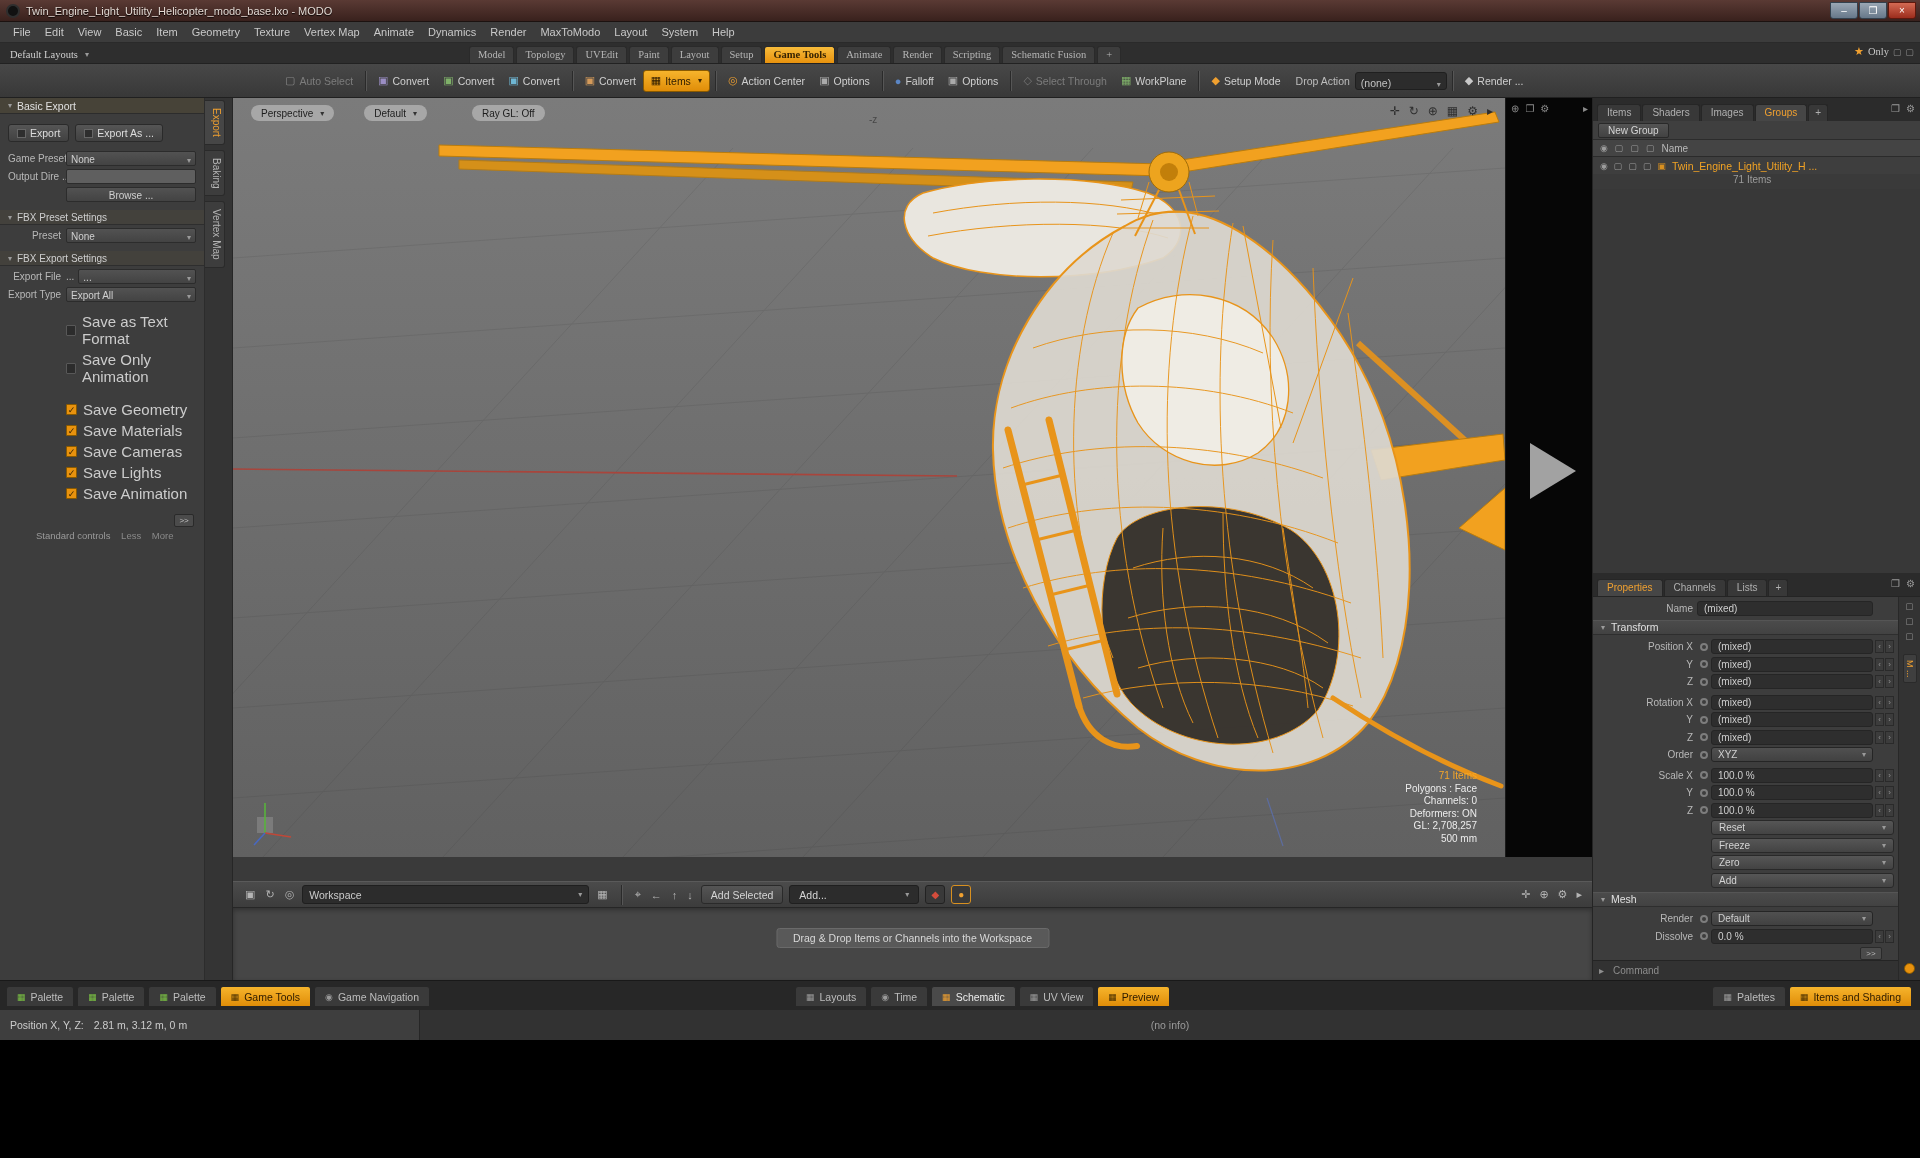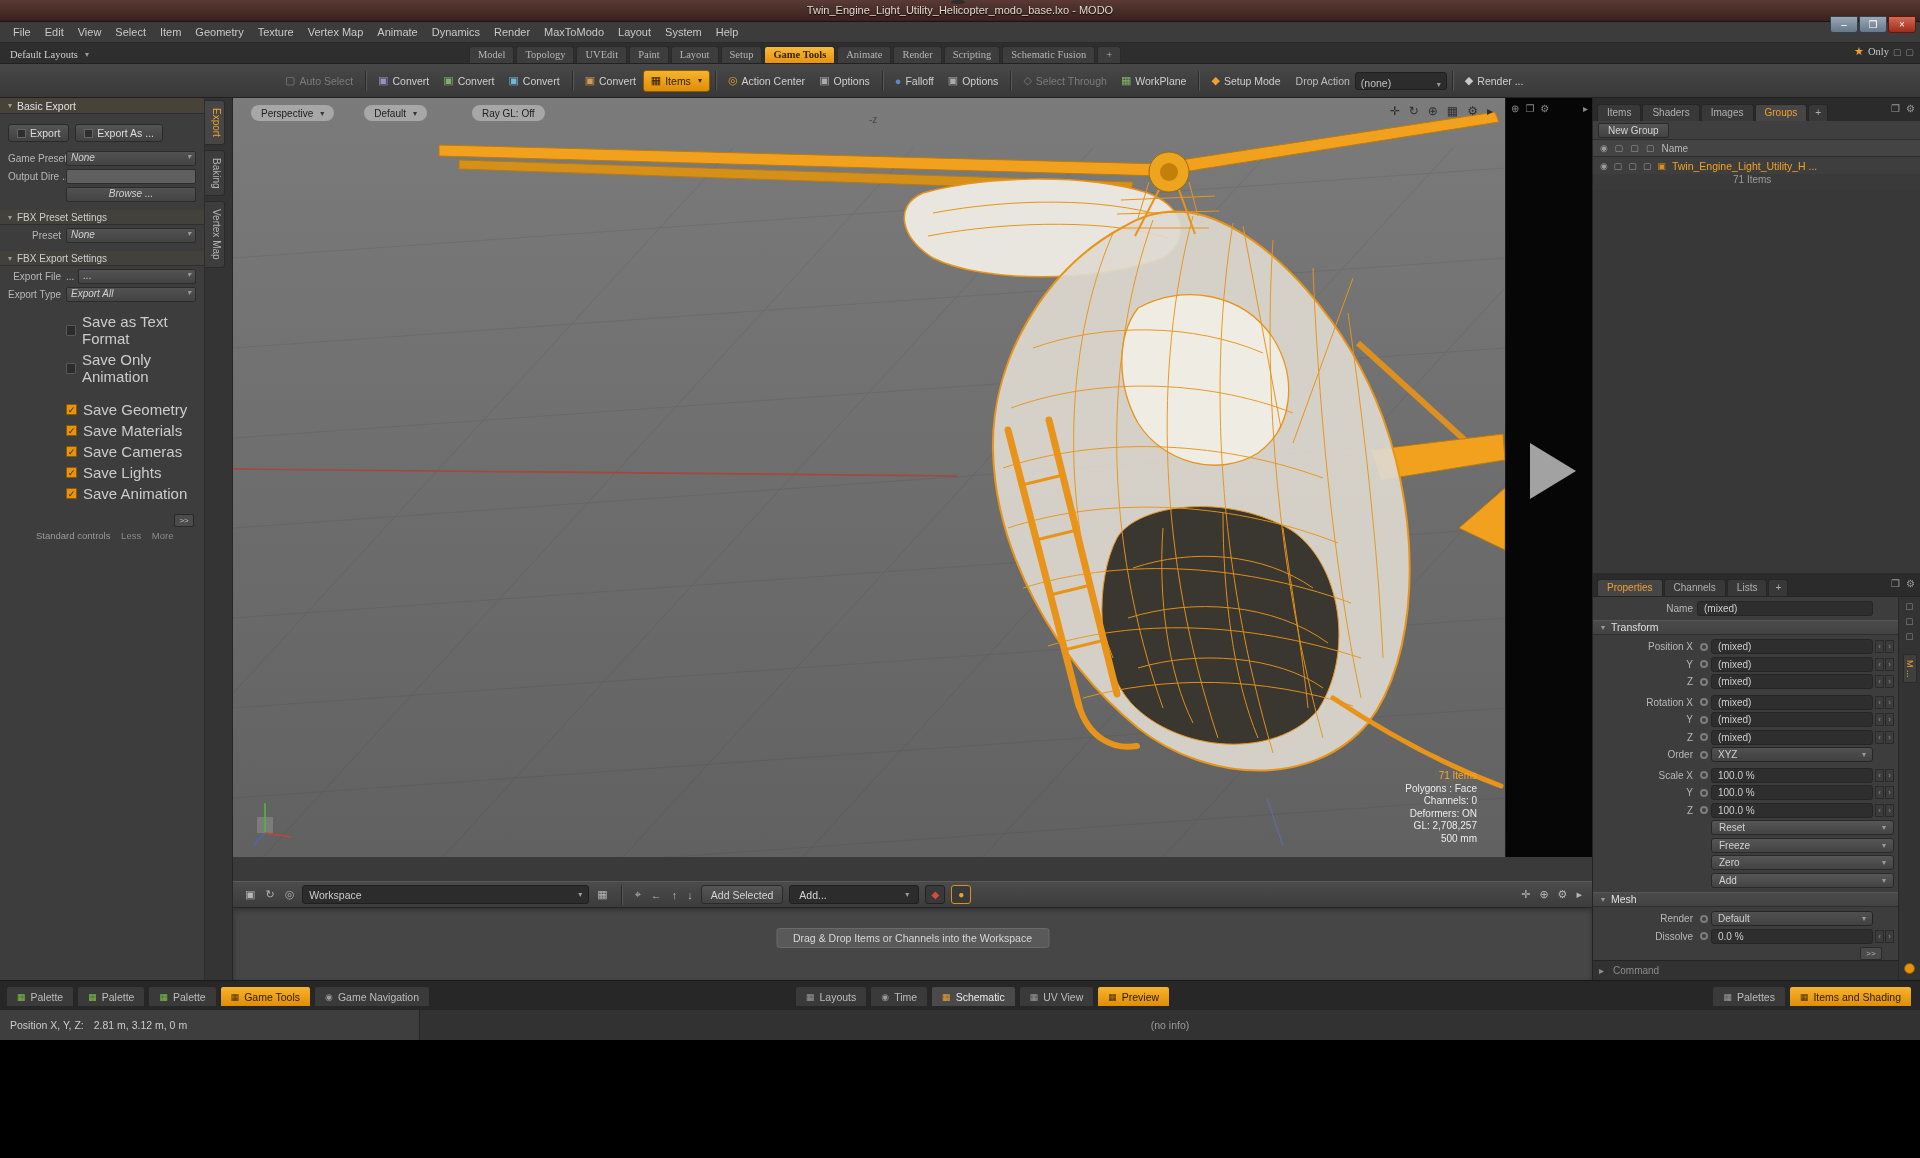--- a/index.html
+++ b/index.html
@@ -2,21 +2,21 @@
 <html><head>
 <meta charset="utf-8">
 <style>
   * { margin:0; padding:0; box-sizing:border-box; }
   html,body { width:1920px; height:1158px; background:#000; overflow:hidden;
     font-family:"Liberation Sans",sans-serif; color:#c8c8c8; }
   .app { position:absolute; top:0; left:0; width:1920px; height:1040px; background:#3a3a3a; }
 
   
   .titlebar { height:22px; background:linear-gradient(180deg,#5a3a34,#39211d);
-    display:flex; align-items:center; padding:0 4px; border-bottom:1px solid #1c1210;flex-direction:column; }
+    display:flex; align-items:center; padding:0 4px; border-bottom:1px solid #1c1210; }
   .appicon { width:14px; height:14px; border-radius:50%; background:#111; border:2px solid #2e2e2e; margin:0 6px 0 2px; }
   .wtitle { font-size:11px; color:#e2d8d2; text-shadow:0 1px 1px #000; }
   .winbtns { margin-left:auto; display:flex; gap:1px; }
   .winbtn { width:28px; height:17px; font-size:10px; line-height:16px; text-align:center; color:#fff;
     background:linear-gradient(#9aa7b4,#67788a); border:1px solid #33414e; border-radius:0 0 3px 3px; }
   .winbtn.close { background:linear-gradient(#d46a53,#9c2d1d); border-color:#5e180d; }
 
   
   .menubar { height:21px; background:#3c3c3c; border-bottom:1px solid #2a2a2a; display:flex; align-items:center; padding:0 6px; }
   .menuitem { font-size:11px; color:#c9c9c9; padding:0 7px; line-height:20px; }
@@ -57,21 +57,21 @@
   .lp-header { height:16px; background:#474338; display:flex; align-items:center; gap:5px;
     font-size:10.5px; color:#e0e0e0; padding-left:8px; border-bottom:1px solid #2c2c2c; }
   .tri { font-size:8px; color:#9b9b9b; }
   .lp-btnrow { display:flex; gap:6px; padding:10px 8px 6px 8px; }
   .gbtn { background:linear-gradient(#555,#414141); border:1px solid #2a2a2a; border-radius:3px;
     color:#ddd; font-size:10.5px; height:18px; display:flex; align-items:center; gap:4px; padding:0 8px; }
   .gbtn .chip { width:9px; height:9px; background:#2e2e2e; border:1px solid #666; }
   .lp-row { display:flex; align-items:center; margin:3px 8px; }
   .lp-label { width:58px; font-size:10px; color:#b8b8b8; text-align:right; padding-right:5px; white-space:nowrap; }
   .lp-dd { flex:1; height:15px; background:linear-gradient(#525252,#434343); border:1px solid #2c2c2c; border-radius:2px;
-    display:flex; align-items:flex-start; font-size:10px; color:#d0d0d0; padding:0 4px;font-style:italic; }
+    display:flex; align-items:flex-end; font-size:10px; color:#d0d0d0; padding:0 4px; }
   .lp-dd .dda { margin-left:auto; }
   .lp-field { flex:1; height:15px; background:#5f5f5f; border:1px solid #2c2c2c; border-radius:2px; }
   .lp-sec { height:15px; display:flex; align-items:center; gap:5px; font-size:10px; color:#cfcfcf;
     padding-left:8px; margin-top:8px; background:#43413c; border-bottom:1px solid #2e2e2e;}
   .cbrow { display:flex; align-items:center; gap:6px; margin:4px 0 4px 66px; }
   .checkbox { width:11px; height:11px; background:#2c2c2c; border:1px solid #585858; border-radius:1px;
     font-size:9px; line-height:10px; text-align:center; color:transparent; }
   .checkbox.checked { background:#e8920e; border-color:#8a5a00; color:#3a2400; }
   .cblabel { font-size:15px; color:#cccccc; }
   .lp-foot { margin-top:14px; position:relative; height:40px; }
@@ -207,21 +207,21 @@
       <span class="winbtn">–</span>
       <span class="winbtn">❐</span>
       <span class="winbtn close">×</span>
     </div>
   </div>
 
   <div class="menubar">
     <span class="menuitem">File</span>
     <span class="menuitem">Edit</span>
     <span class="menuitem">View</span>
-    <span class="menuitem">Select</span>
+    <span class="menuitem">Basic</span>
     <span class="menuitem">Item</span>
     <span class="menuitem">Geometry</span>
     <span class="menuitem">Texture</span>
     <span class="menuitem">Vertex Map</span>
     <span class="menuitem">Animate</span>
     <span class="menuitem">Dynamics</span>
     <span class="menuitem">Render</span>
     <span class="menuitem">MaxToModo</span>
     <span class="menuitem">Layout</span>
     <span class="menuitem">System</span>

